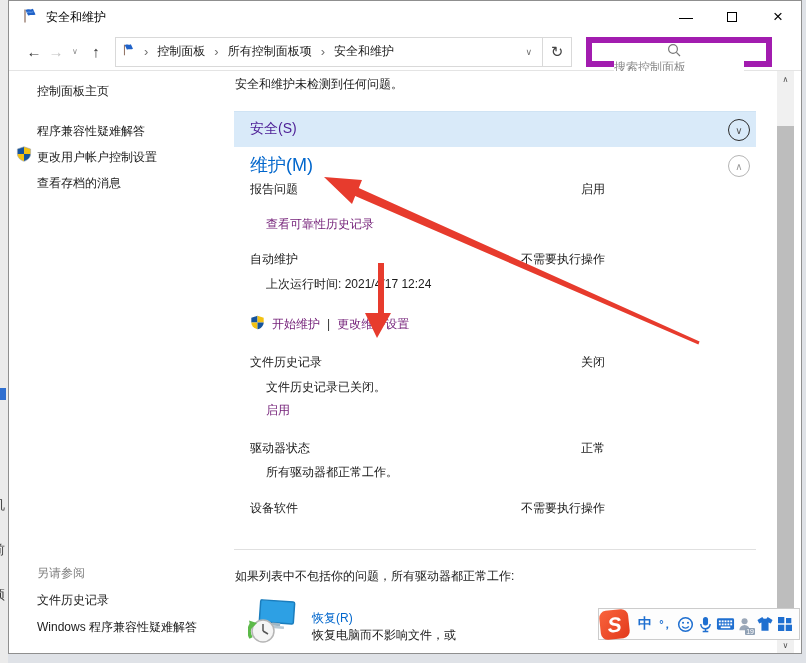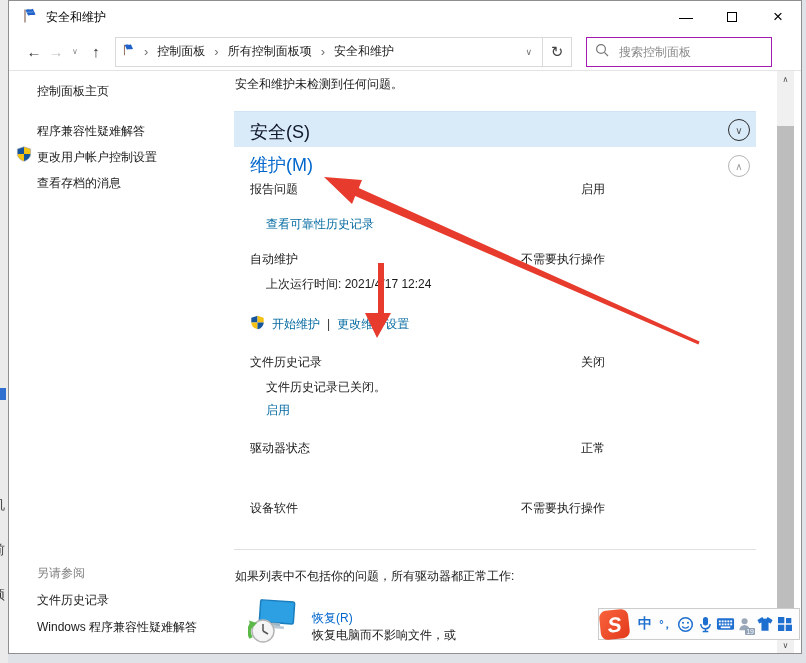--- a/index.html
+++ b/index.html
@@ -32,46 +32,46 @@
   .nav-ico { font-size:15px; color:#333; text-align:center; }
   .nav-back { margin-left:14px; width:22px; }
   .nav-fwd { width:22px; color:#c3c3c3; }
   .nav-drop { width:16px; font-size:8px; color:#8d8d8d; }
   .nav-up { width:26px; }
   .addr-box { margin-left:6px; width:428px; height:30px; border:1px solid #d9d9d9; display:flex; align-items:center; padding:0 6px; }
   .crumb-sep { color:#6f6f6f; font-size:13px; padding:0 9px; }
   .crumb { color:#1a1a1a; font-size:12px; white-space:nowrap; cursor:default; }
   .addr-drop { margin-left:auto; color:#6f6f6f; font-size:9px; padding-right:4px; }
   .refresh-box { margin-left:-1px; width:30px; height:30px; border:1px solid #d9d9d9; display:flex; align-items:center; justify-content:center; color:#444; font-size:15px; }
-  .search-box { margin-left:14px; width:186px; height:30px; border:1px solid #a21caf; display:flex; align-items:center; padding:0 8px; }
+  .search-box { margin-left:14px; width:186px; height:30px; border:6px solid #a21caf; display:flex; align-items:center; padding:0 8px;flex-direction:column; }
   .search-box input { border:none; outline:none; width:130px; font-size:12px; font-family:inherit; color:#333; }
   .search-box input::placeholder { color:#8a8a8a; }
   .mag { margin-right:10px; }
 
   
   .sidebar { position:absolute; left:0; top:70px; width:226px; bottom:0; background:#fff; }
   .side-item { position:absolute; left:28px; font-size:12px; color:#1a1a1a; white-space:nowrap; cursor:pointer; }
   .side-gray { color:#808080; cursor:default; }
   .side-shield { position:absolute; left:7px; top:75px; }
 
   
   .main { position:absolute; left:225px; top:70px; width:522px; height:584px; background:#fff; }
   .m-abs { position:absolute; left:0; right:0; }
   .m-status { top:5px; left:1px; right:auto; }
   .sec-row { top:40px; height:36px; background:#d9eaf9; border-top:1px solid #cfe3f4; }
   .maint-row { top:76px; height:36px; background:#fff; }
-  .sec-title { position:absolute; left:16px; top:8px; font-size:18px; color:#0f172a; cursor:pointer; }
+  .sec-title { position:absolute; left:16px; top:8px; font-size:14px; color:#4c1d95; cursor:pointer; }
   .maint-title { position:absolute; left:16px; top:6px; font-size:18px; color:#0066cc; cursor:pointer; }
   .chev-circle { position:absolute; left:494px; top:7px; width:22px; height:22px; border-radius:50%; display:flex; align-items:center; justify-content:center; font-size:10px; cursor:pointer; background:transparent; }
   .chev-dark { border:1px solid #2b2b2b; color:#555; }
   .chev-light { border:1px solid #b5b5b5; color:#9a9a9a; }
   .row-label { position:absolute; left:16px; font-size:12px; color:#1a1a1a; }
   .row-stat { position:absolute; right:151px; font-size:12px; color:#1a1a1a; white-space:nowrap; }
   .sub-line { position:absolute; left:32px; font-size:12px; color:#1a1a1a; white-space:nowrap; }
-  .blue-link { color:#0369a1; cursor:pointer; }
+  .blue-link { color:#701a75; cursor:pointer; }
   .links-row { left:16px; display:flex; align-items:center; gap:7px; }
   .link-sep { color:#333; }
   .m-divider { top:478px; border-top:1px solid #e0e0e0; left:0; right:0; }
   .m-prompt { top:497px; left:1px; }
   .recovery { top:527px; left:14px; right:auto; display:flex; }
   .rec-text { margin-left:14px; padding-top:12px; }
   .rec-title { font-size:12px; color:#0066cc; cursor:pointer; }
   .rec-desc { margin-top:10px; font-size:12px; color:#1a1a1a; white-space:nowrap; }
 
   
@@ -238,20 +238,21 @@
       <span class="row-label">文件历史记录</span>
       <span class="row-stat">关闭</span>
     </div>
     <span class="m-abs sub-line" style="top:308px;right:auto">文件历史记录已关闭。</span>
     <span class="m-abs sub-line blue-link" style="top:331px;right:auto">启用</span>
 
     <div class="m-abs" style="top:369px;height:18px">
       <span class="row-label">驱动器状态</span>
       <span class="row-stat">正常</span>
     </div>
+    <span class="m-abs sub-line" style="top:393px;right:auto">所有驱动器都正常工作。</span>
 
     <div class="m-abs" style="top:429px;height:18px">
       <span class="row-label">设备软件</span>
       <span class="row-stat">不需要执行操作</span>
     </div>
 
     <div class="m-abs m-divider"></div>
     <span class="m-abs m-prompt">如果列表中不包括你的问题，所有驱动器都正常工作:</span>
 
     <div class="m-abs recovery">

